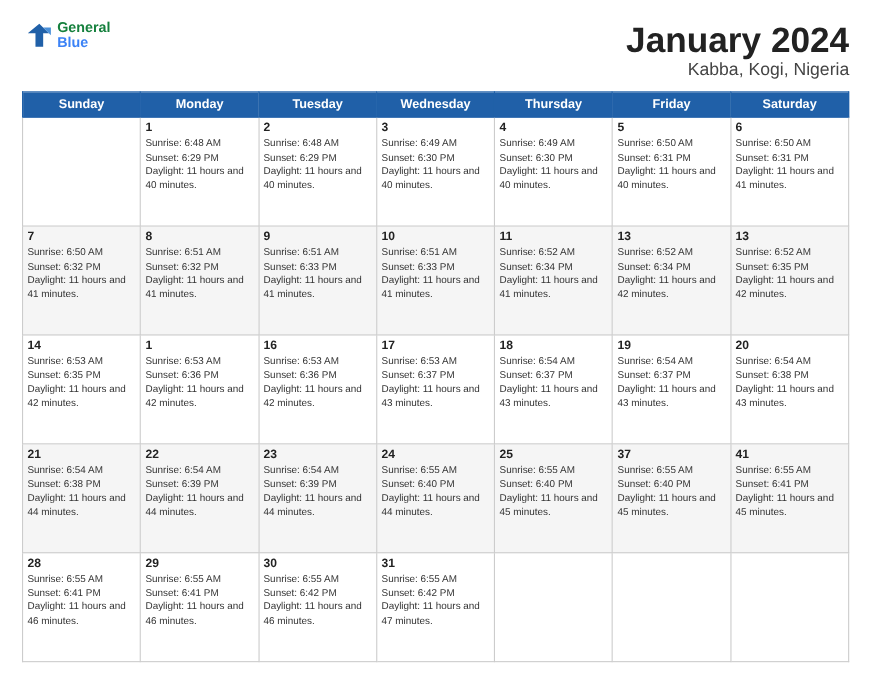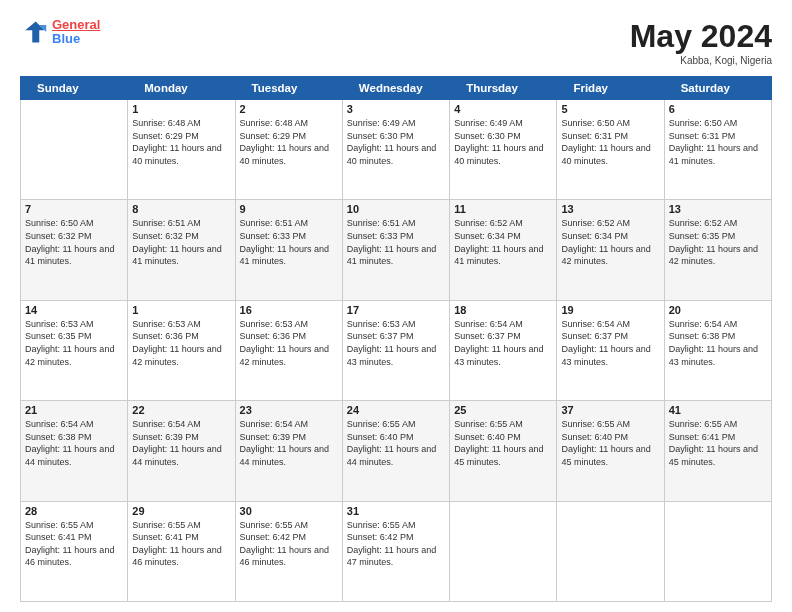--- a/index.html
+++ b/index.html
@@ -28,52 +28,52 @@
       align-items: center;
       gap: 4px;
     }
     .logo-text {
       display: flex;
       flex-direction: column;
       font-size: 13px;
       font-weight: bold;
       line-height: 1.1;
     }
-    .logo-general { color: #ef4444; text-decoration: underline; }
+    .logo-general { color: #15803d; }
     .logo-blue { color: #3b82f6; }
     .logo-icon {
       width: 28px;
       height: 28px;
     }
     .title-block {
       text-align: right;
     }
     .title-month {
       font-size: 32px;
       font-weight: bold;
       color: #222;
     }
     .title-location {
-      font-size: 10px;
+      font-size: 16px;
       color: #444;
     }
     .calendar {
       flex: 1;
       border: 1px solid #ccc;
       border-collapse: collapse;
       width: 100%;
       table-layout: fixed;
     }
     .calendar th {
       background: #2060a8;
       color: #fff;
       font-size: 11.5px;
       font-weight: bold;
       padding: 5px 16px;
-      text-align: left;
+      text-align: center;
       border: 1px solid #2060a8;
     }
     .calendar td {
       border: 1px solid #ccc;
       vertical-align: top;
       padding: 3px 4px;
       font-size: 9.5px;
       color: #333;
       height: 88px;
     }
@@ -106,21 +106,21 @@
         <rect x="0" y="0" width="32" height="32" fill="none"></rect>
         <polygon points="18,4 28,14 22,14 22,28 14,28 14,14 6,14" fill="#2060a8"></polygon>
         <polygon points="22,8 30,8 30,16" fill="#4a90d9"></polygon>
       </svg>
       <div class="logo-text">
         <span class="logo-general">General</span>
         <span class="logo-blue">Blue</span>
       </div>
     </div>
     <div class="title-block">
-      <div class="title-month">May 2024</div>
+      <div class="title-month">January 2024</div>
       <div class="title-location">Kabba, Kogi, Nigeria</div>
     </div>
   </div>
 
   <table class="calendar">
     <thead>
       <tr>
       <th>Sunday</th>
           <th>Monday</th>
           <th>Tuesday</th>

